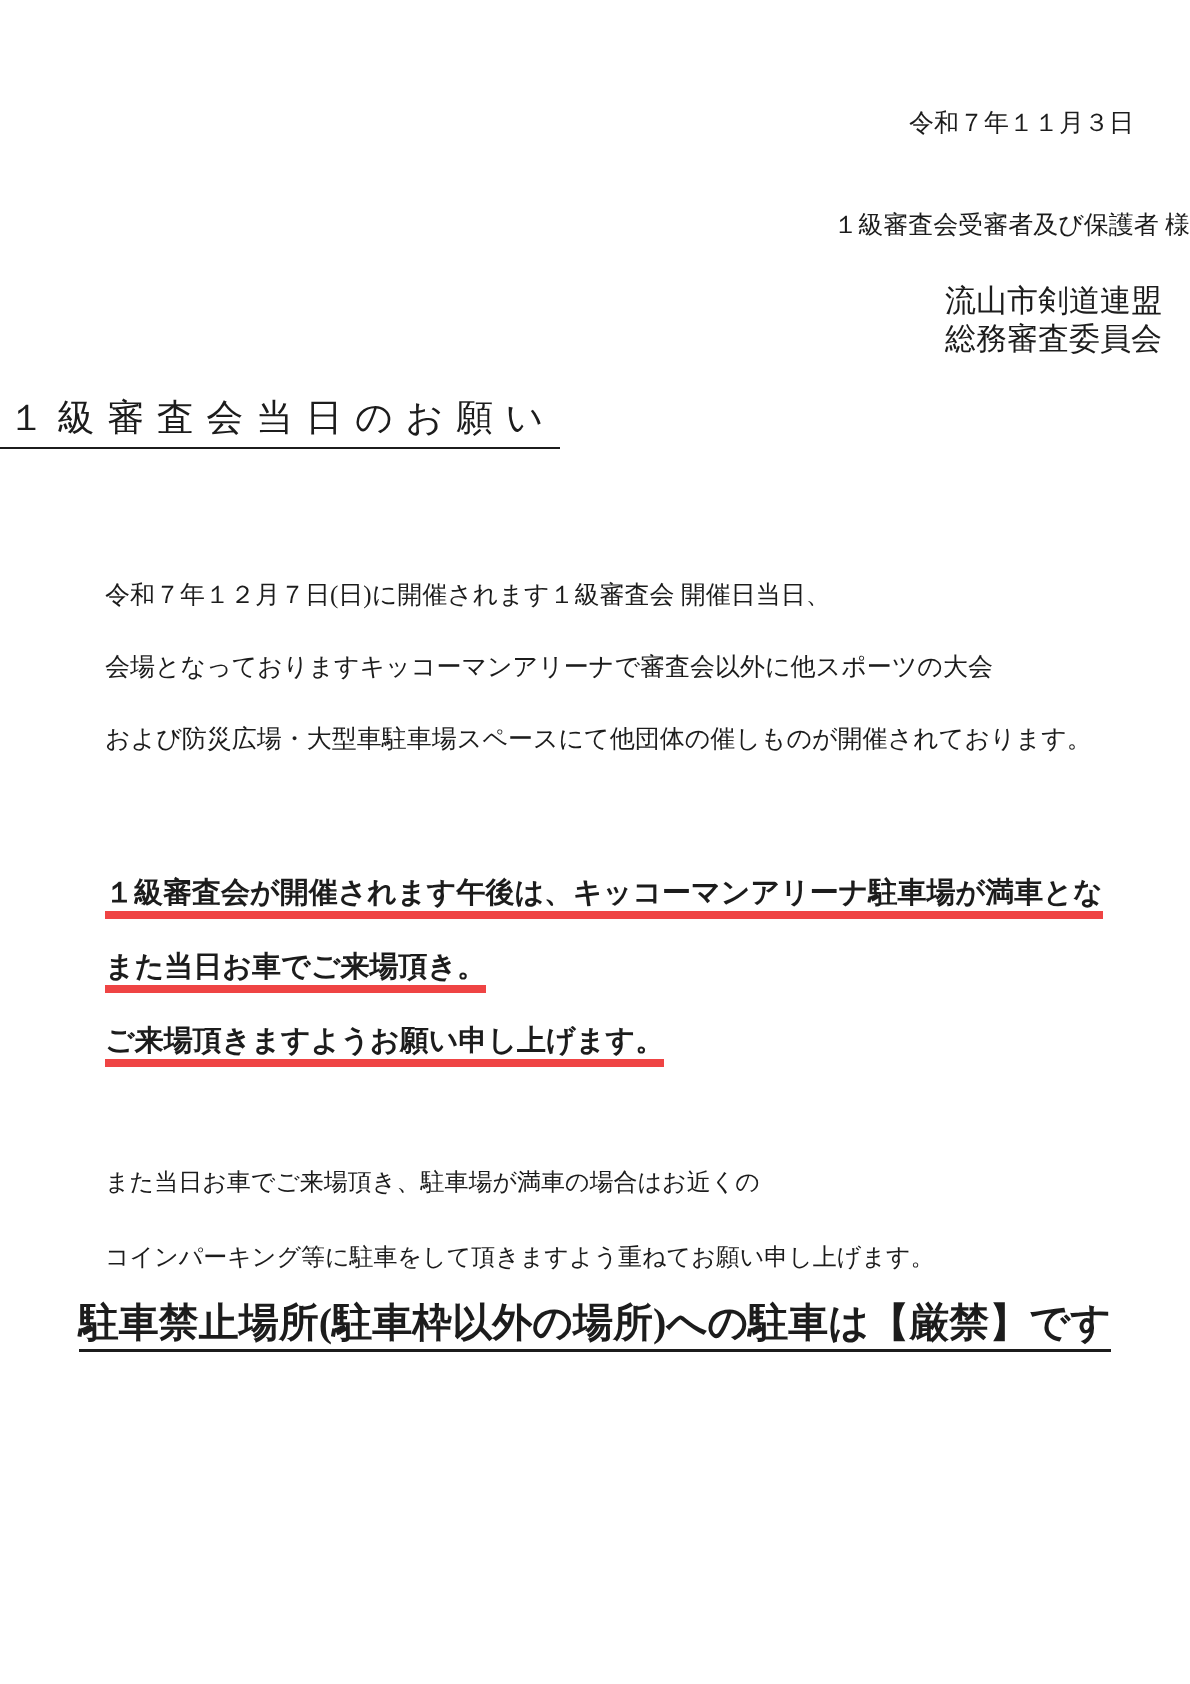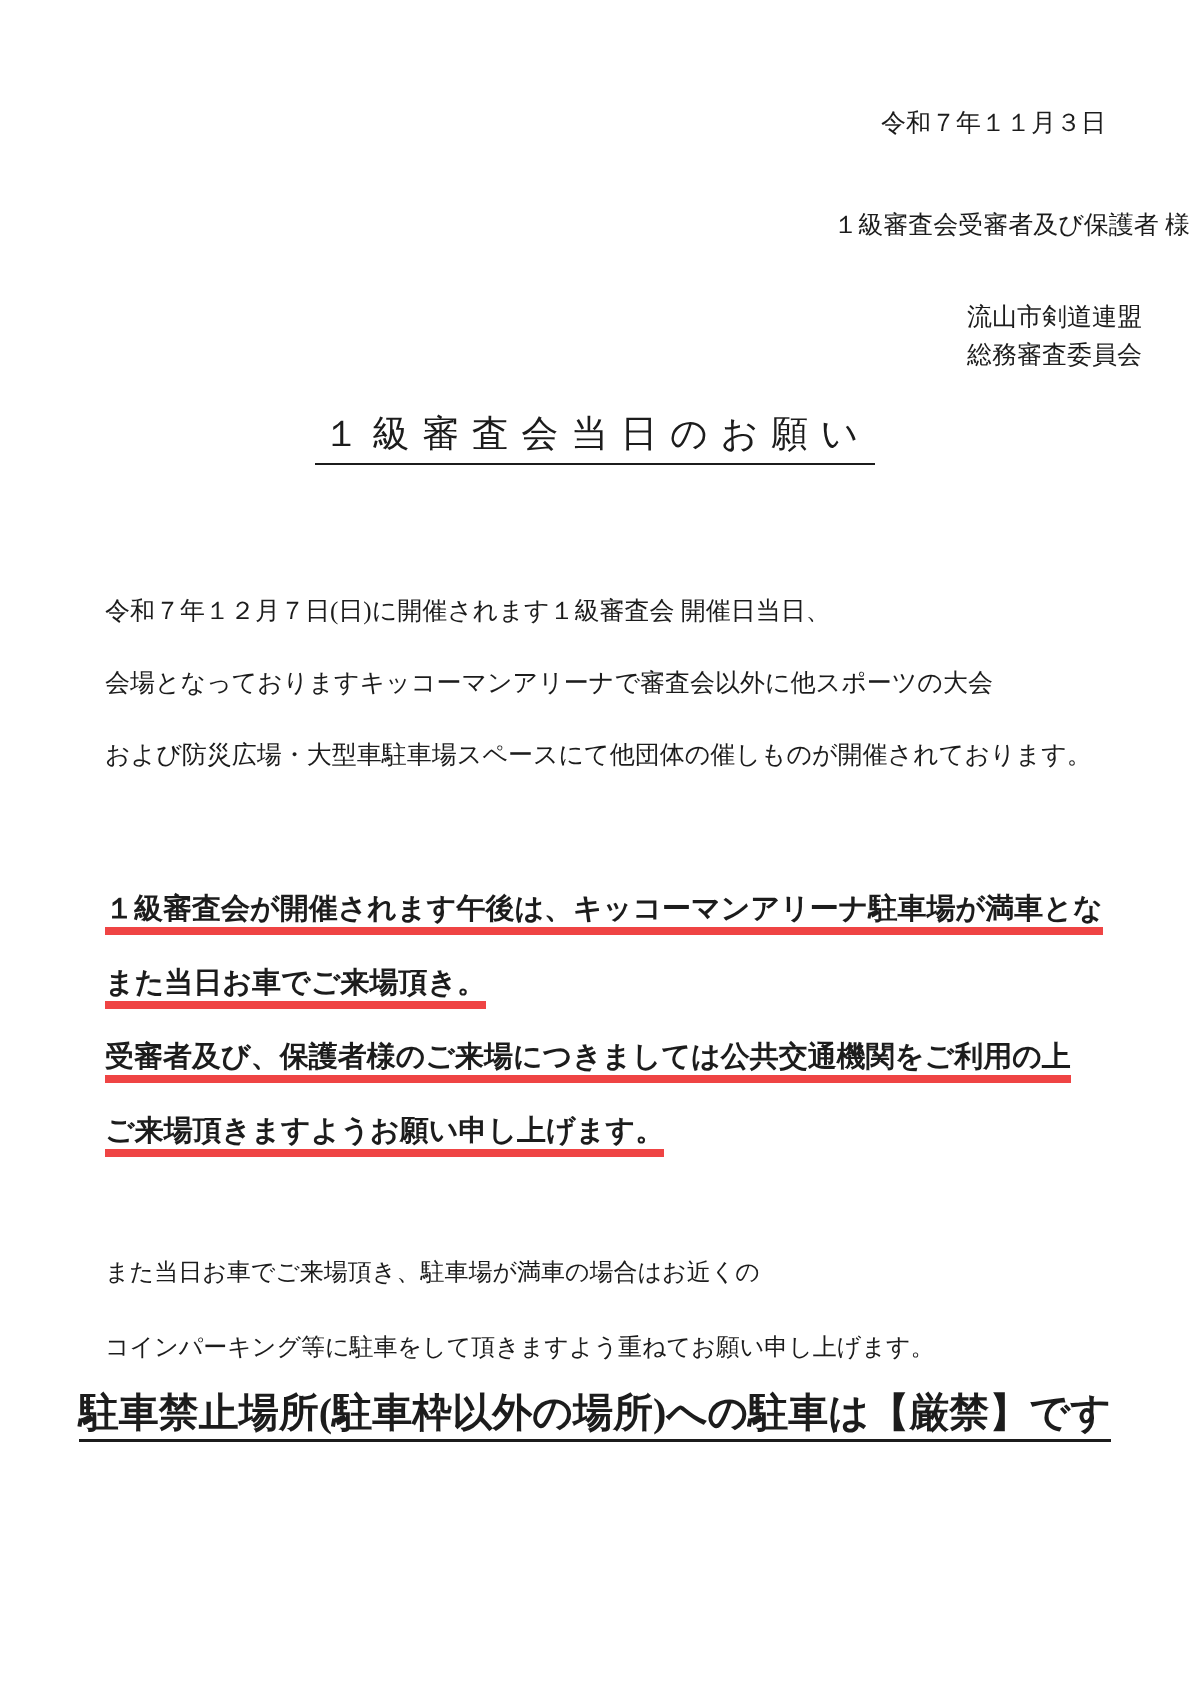--- a/index.html
+++ b/index.html
@@ -12,43 +12,43 @@
     width: 1190px;
     height: 1684px;
     margin: 0 auto;
     background: #ffffff;
     font-family: "Liberation Serif", "DejaVu Serif", serif;
     color: #1c1c1c;
     overflow: hidden;
   }
   .date-line {
     margin-top: 108px;
-    padding-right: 84px;
+    padding-right: 56px;
     text-align: right;
     font-size: 25px;
     line-height: 30px;
     font-family: Liberation Serif, serif;
   }
   .addressee-line {
     margin-top: 72px;
     padding-left: 105px;
     font-size: 25px;
     line-height: 30px;
     text-align: right;
   }
   .sender-block {
-    margin-top: 58px;
-    padding-right: 48px;
+    margin-top: 42px;
+    padding-right: 28px;
     text-align: right;
-    font-size: 25px;
+    font-size: 31px;
     line-height: 38px;
   }
   .doc-title {
     margin-top: 36px;
-    text-align: center;
+    text-align: left;
     font-size: 37px;
     font-weight: normal;
     line-height: 48px;
   }
   .doc-title .title-text {
     display: inline-block;
     letter-spacing: 0.34em;
     border-bottom: 2px solid #1c1c1c;
     padding: 0 4px 5px 8px;
   }
@@ -121,23 +121,20 @@
   </div>
 
   <div class="emphasis-block">
     <div class="doc-line">
       <span class="u">１級審査会が開催されます午後は、キッコーマンアリーナ駐車場が満車とな</span>
     </div>
     <div class="doc-line">
       <span class="u">また当日お車でご来場頂き。</span>
     </div>
     <div class="doc-line">
-      <span class="u">受審者及び、保護者様のご来場につきましては公共交通機関をご利用の上</span>
-    </div>
-    <div class="doc-line">
       <span class="u">ご来場頂きますようお願い申し上げます。</span>
     </div>
   </div>
 
   <div class="closing-block">
     <div class="doc-line">また当日お車でご来場頂き、駐車場が満車の場合はお近くの</div>
     <div class="doc-line">コインパーキング等に駐車をして頂きますよう重ねてお願い申し上げます。</div>
   </div>
 
   <div class="warning-line">

